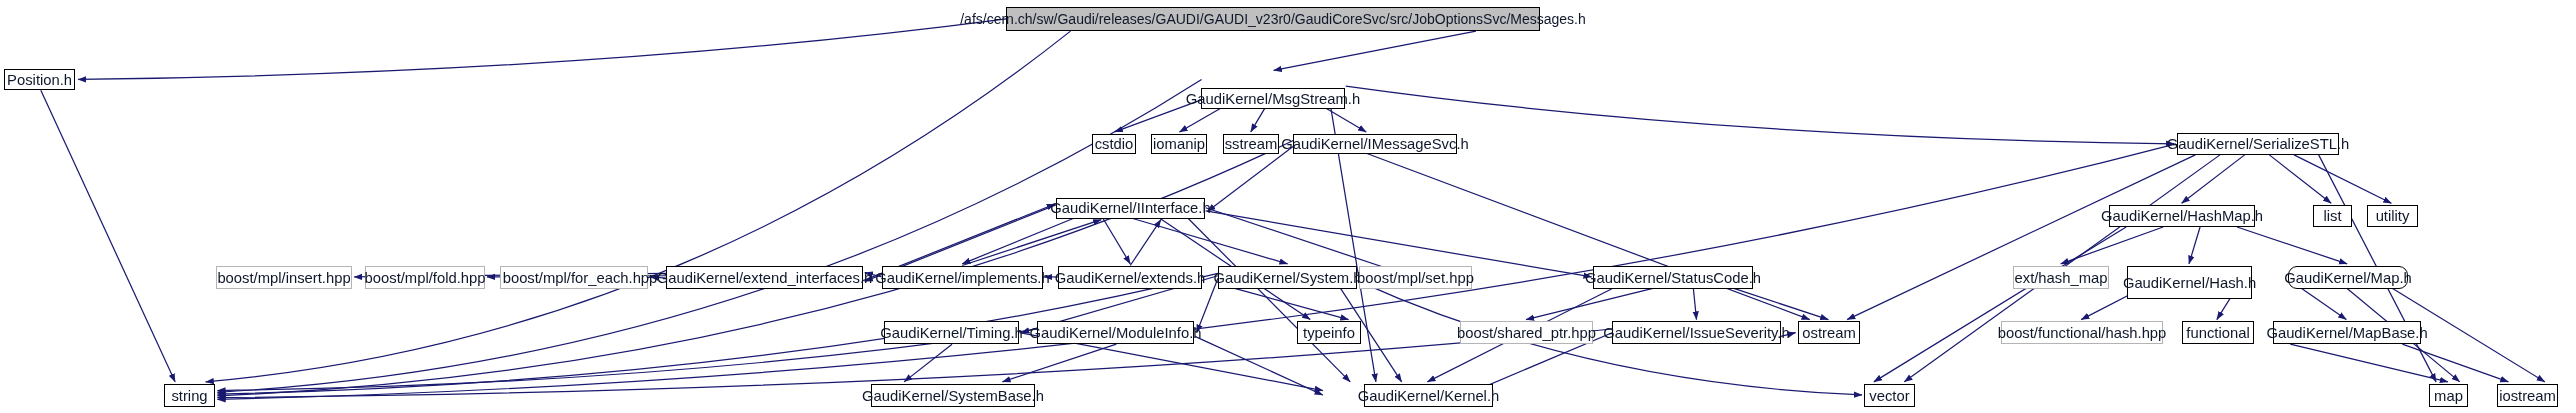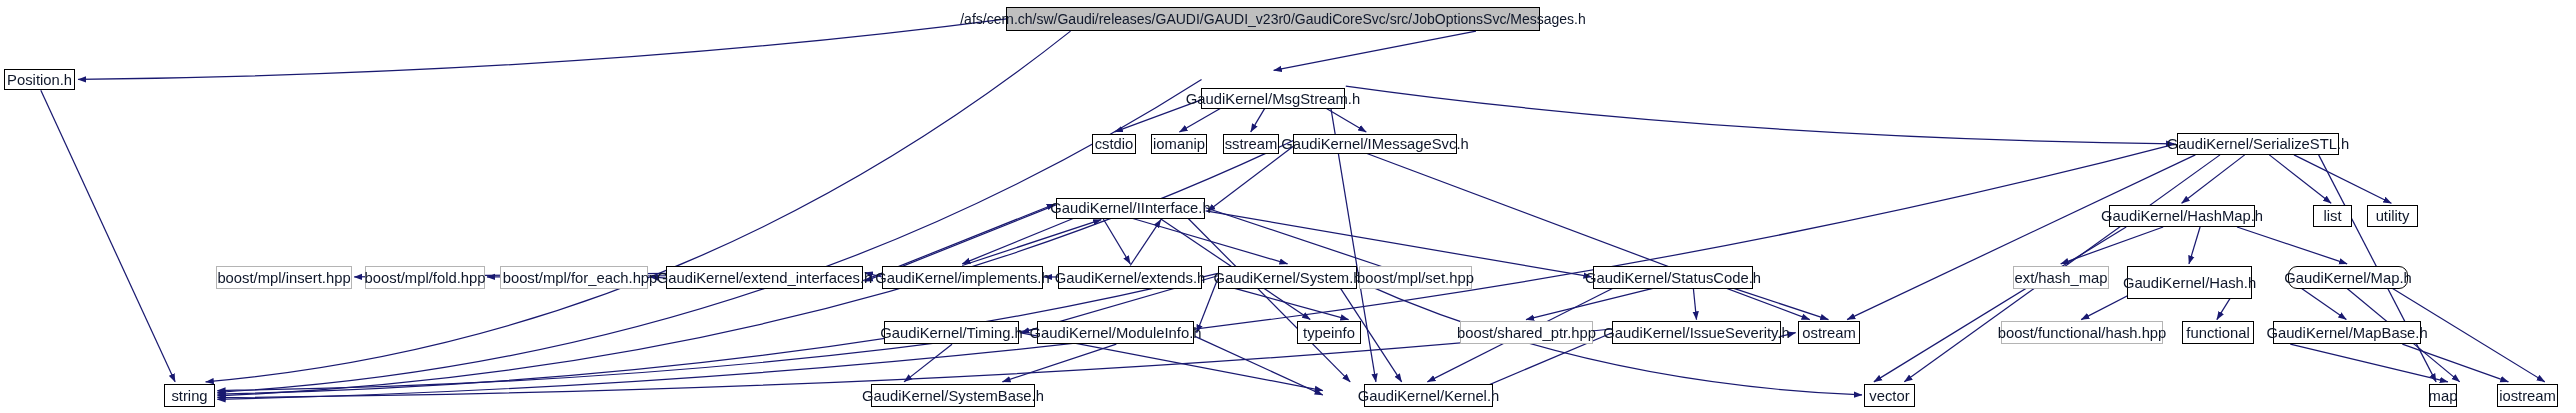--- a/index.html
+++ b/index.html
@@ -150,17 +150,17 @@
       <div class="node external" style="left: 1460px; top: 321px; width: 133px; height: 23px; border-color: rgb(180, 180, 180);">boost/shared_ptr.hpp</div>
       <div class="node normal" style="left: 1612px; top: 321px; width: 169px; height: 23px;">GaudiKernel/IssueSeverity.h</div>
       <div class="node normal" style="left: 1798px; top: 321px; width: 62px; height: 23px;">ostream</div>
       <div class="node external" style="left: 2001px; top: 321px; width: 162px; height: 23px; border-color: rgb(180, 180, 180);">boost/functional/hash.hpp</div>
       <div class="node normal" style="left: 2182px; top: 321px; width: 72px; height: 23px;">functional</div>
       <div class="node normal" style="left: 2273px; top: 321px; width: 148px; height: 23px;">GaudiKernel/MapBase.h</div>
       <div class="node normal" style="left: 164px; top: 384px; width: 51px; height: 23px;">string</div>
       <div class="node normal" style="left: 871px; top: 384px; width: 164px; height: 23px;">GaudiKernel/SystemBase.h</div>
       <div class="node normal" style="left: 1324px; top: 384px; width: 129px; height: 23px; margin-left: 40px;">GaudiKernel/Kernel.h</div>
       <div class="node normal" style="left: 1864px; top: 384px; width: 51px; height: 23px;">vector</div>
-      <div class="node normal" style="left: 2429px; top: 384px; width: 28px; height: 23px;">map</div>
+      <div class="node normal" style="left: 2429px; top: 384px; width: 39px; height: 23px;">map</div>
       <div class="node normal" style="left: 2497px; top: 384px; width: 61px; height: 23px;">iostream</div>
     </div>
 </div>
 
 
 </body></html>

